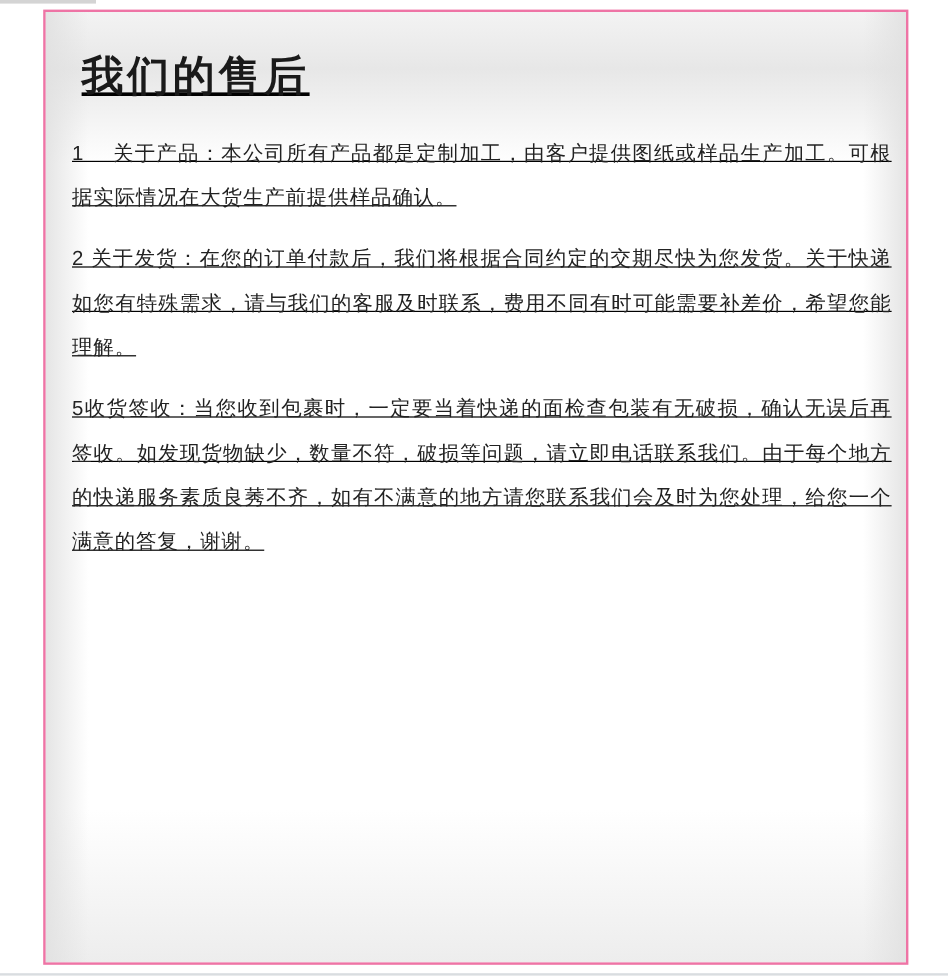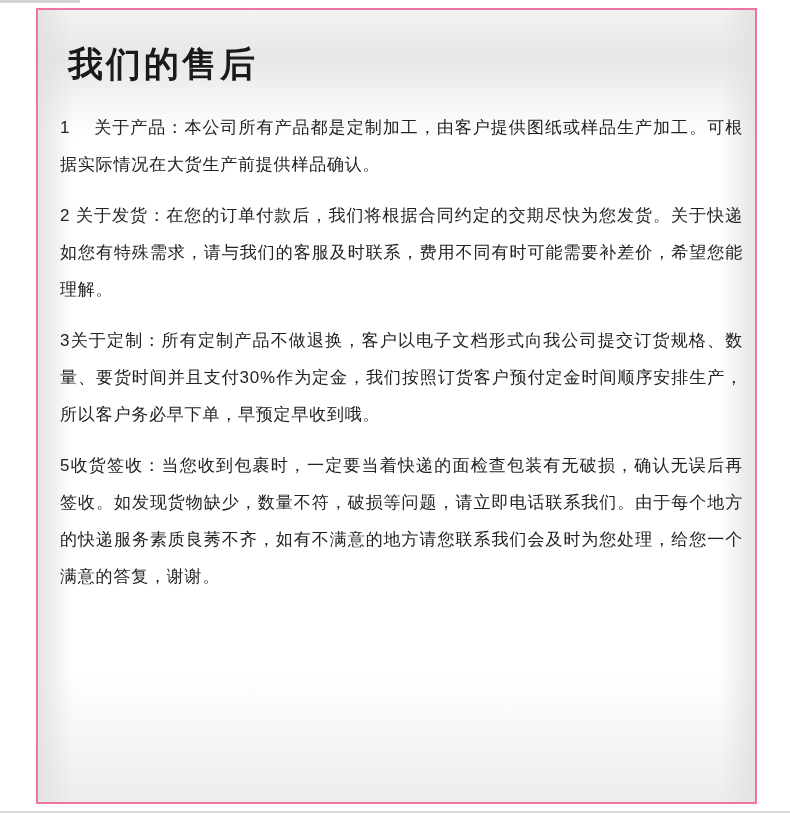--- a/index.html
+++ b/index.html
@@ -36,20 +36,21 @@
     background:
       linear-gradient(to right, rgba(224,224,224,0.85) 0%, rgba(255,255,255,0) 5%, rgba(255,255,255,0) 95%, rgba(224,224,224,0.85) 100%),
       linear-gradient(to bottom, #f3f3f3 0%, #e7e7e7 6%, #ffffff 16%, #ffffff 84%, #ededed 100%);
   }
   .notice-inner {
     box-sizing: border-box;
     width: 100%;
     height: 100%;
     padding: 0 12px 0 22px;
     overflow: hidden;
+    text-decoration: underline;
   }
   .notice-title {
     margin: 34px 0 0 8px;
     font-size: 35px;
     line-height: 40px;
     font-weight: bold;
     letter-spacing: 3px;
     color: #1a1a1a;
   }
   .notice-paragraphs {
@@ -83,21 +84,20 @@
   <div class="scan-artifact"></div>
 
   <div class="notice-box">
     <div class="notice-inner">
 
       <h1 class="notice-title">我们的售后</h1>
 
       <div class="notice-paragraphs">
         <p>1　 关于产品：本公司所有产品都是定制加工，由客户提供图纸或样品生产加工。可根据实际情况在大货生产前提供样品确认。</p>
         <p>2 关于发货：在您的订单付款后，我们将根据合同约定的交期尽快为您发货。关于快递如您有特殊需求，请与我们的客服及时联系，费用不同有时可能需要补差价，希望您能理解。</p>
-        <p>3关于定制：所有定制产品不做退换，客户以电子文档形式向我公司提交订货规格、数量、要货时间并且支付30%作为定金，我们按照订货客户预付定金时间顺序安排生产，所以客户务必早下单，早预定早收到哦。</p>
         <p>5收货签收：当您收到包裹时，一定要当着快递的面检查包装有无破损，确认无误后再签收。如发现货物缺少，数量不符，破损等问题，请立即电话联系我们。由于每个地方的快递服务素质良莠不齐，如有不满意的地方请您联系我们会及时为您处理，给您一个满意的答复，谢谢。</p>
 
       </div>
 
     </div>
   </div>
 
   <div class="bottom-divider"></div>
 
 </div>

